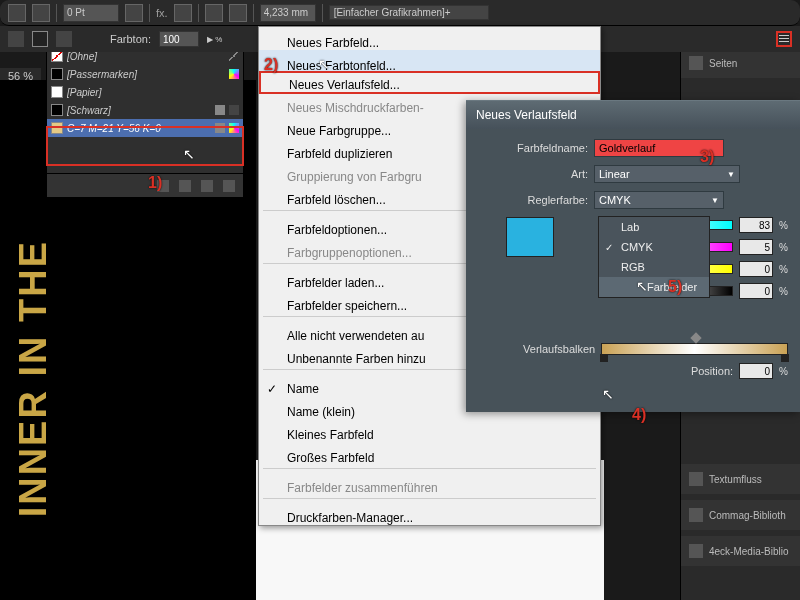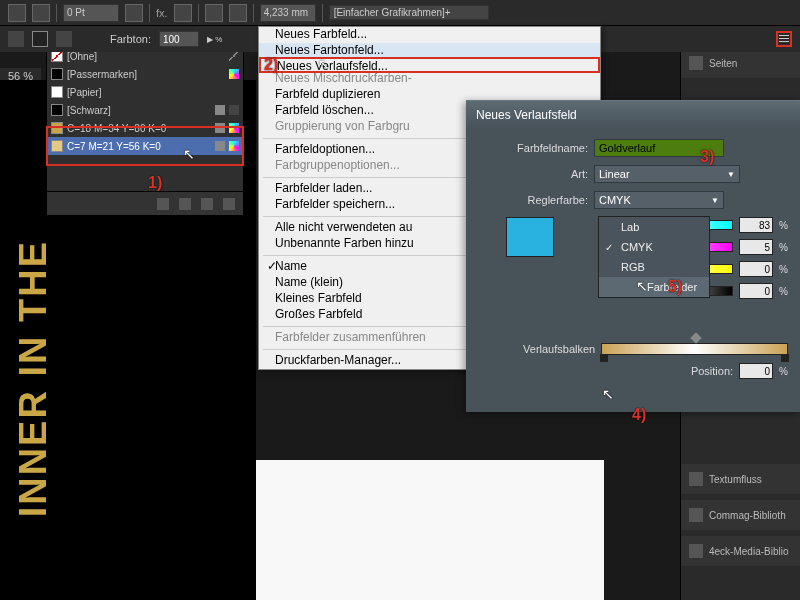--- a/index.html
+++ b/index.html
@@ -1,67 +1,67 @@
 <!DOCTYPE html>
 <html><head>
 <meta charset="utf-8">
 <style>
 * { box-sizing: border-box; margin: 0; padding: 0; font-family: "Segoe UI", Tahoma, sans-serif; }
 body { background: #1a1a1a; width: 800px; height: 600px; overflow: hidden; position: relative; font-size: 11px; color: #ccc; }
 
-.top-toolbar { height: 26px; background: #2a2a2a; border-bottom: 1px solid #000; display: flex; align-items: center; gap: 6px; padding: 0 8px; position: relative; z-index: 1; }
+.top-toolbar { height: 26px; background: #2a2a2a; border-bottom: 1px solid #000; display: flex; align-items: center; gap: 6px; padding: 0 8px; position: relative; z-index: 1; border-radius: 9px; }
 .tb-icon { width: 18px; height: 18px; background: #444; border: 1px solid #666; }
 .tb-input { width: 56px; height: 18px; background: #555; border: 1px solid #333; color: #ccc; font-size: 10px; padding: 0 3px; }
 .tb-sep { width: 1px; height: 18px; background: #555; }
 .tb-drop { background: #444; border: 1px solid #333; color: #ccc; font-size: 10px; padding: 1px 4px; }
 
 .sub-toolbar { height: 26px; background: #2a2a2a; display: flex; align-items: center; gap: 8px; padding: 0 8px; position: relative; z-index: 5; }
 .sub-toolbar .mini-icon { width: 16px; height: 16px; background: #444; display:inline-block; }
 .tint-label { font-size: 11px; color: #ccc; }
 .tint-input { width: 40px; height: 16px; background: #555; border: 1px solid #333; color: #fff; font-size: 10px; padding:0 3px; }
 .flyout-trigger { width: 16px; height: 16px; border: 2px solid #d93025; display: flex; align-items: center; justify-content: center; cursor: pointer; }
 .flyout-lines { width: 10px; height: 8px; background: linear-gradient(#ccc 1px, transparent 1px) 0 0/100% 3px; }
 .zoom-label { position: absolute; left: 0; top: 68px; background:#2a2a2a; padding:2px 8px; font-size:11px; color:#ccc; }
 
 .swatches-panel { position: absolute; left: 46px; top: 46px; width: 198px; background: #2f2f2f; border: 1px solid #000; z-index: 3; }
 .sw-row { height: 18px; display: flex; align-items: center; padding: 0 4px; gap: 4px; font-size: 10px; color: #ccc; }
 .sw-row.sel { background: #4c6eaf; color: #fff; }
 .sw-chip { width: 12px; height: 12px; border: 1px solid #888; }
-.sw-name { flex: 1; white-space: nowrap; overflow: hidden; }
+.sw-name { flex: 1; white-space: nowrap; overflow: hidden; font-style: italic; }
 .sw-mark { width: 10px; height: 10px; }
 .highlight-box { position: absolute; left: 46px; top: 126px; width: 198px; height: 40px; border: 2px solid #d93025; z-index: 4; pointer-events: none; }
 .anno { position: absolute; color: #d93025; font-size: 16px; font-weight: bold; z-index: 20; pointer-events:none; text-shadow:0 0 2px #000; }
 
 .swatches-bottom { height: 24px; background: #333; border-top: 1px solid #000; display: flex; align-items: center; justify-content: flex-end; gap: 10px; padding: 0 8px; }
 .sb-icon { width: 12px; height: 12px; background: #555; }
 .sb-sep { flex:1; }
 .spacer { height: 36px; }
 
 .context-menu { position: absolute; left: 258px; top: 26px; width: 343px; background: #f0f0f0; border: 1px solid #888; box-shadow: 2px 2px 6px rgba(0,0,0,.4); z-index: 6; color: #000; }
-.cm-item { height: 16px; display: flex; align-items: flex-start; padding: 0 18px 0 16px; font-size: 12px; }
+.cm-item { height: 23px; display: flex; align-items: flex-end; padding: 0 18px 0 28px; font-size: 12px; }
 .cm-item.disabled { color: #888; }
 .cm-item.hot { background: #d8e6f4; }
 .cm-item.hl { border: 2px solid #d93025; margin: -2px 0; position: relative; z-index: 1; }
 .cm-sep { height: 1px; background: #ccc; margin: 3px 4px; }
 .cm-check { position: absolute; left: 8px; }
 
 .canvas-bg { position: absolute; left: 0; top: 80px; width: 256px; height: 520px; background: #000; z-index: 0; }
 .canvas-mid { position: absolute; left: 256px; top: 460px; width: 348px; height: 140px; background: #f8f8f8; z-index:0; }
 .dinner-text { position: absolute; left: 12px; top: 240px; writing-mode: vertical-rl; transform: rotate(180deg); font-size: 38px; font-weight: 900; color: #c9a646; letter-spacing: 2px; z-index:0; }
 
 .right-panels { position: absolute; right: 0; top: 26px; width: 120px; height: 574px; background: #2a2a2a; border-left: 1px solid #000; z-index: 2; }
 .rp-strip { height: 30px; background: #333; margin-top: 6px; display:flex; align-items:center; gap:6px; padding:0 8px; font-size:10px; color:#bbb; }
 .rp-mini { width:14px; height:14px; background:#555; }
 
 .dialog { position: absolute; left: 466px; top: 100px; width: 334px; height: 312px; background: #475259; border-top: 1px solid #6a7880; z-index: 10; color: #ddd; box-shadow: -2px 2px 8px rgba(0,0,0,.4); }
 .dlg-title { height: 28px; background: linear-gradient(#5e6b73, #46515a); display: flex; align-items: center; padding: 0 10px; font-size: 12px; color: #fff; }
 .dlg-body { padding: 10px 12px; font-size: 11px; }
 .dlg-row { display: flex; align-items: center; margin-bottom: 8px; gap: 6px; }
 .dlg-label { width: 110px; text-align: right; }
-.dlg-input { height: 18px; background: #4d7c0f; border: 1px solid #2f3a40; color: #000; font-size: 11px; padding: 4px 4px; }
+.dlg-input { height: 18px; background: #ef4444; border: 1px solid #2f3a40; color: #000; font-size: 11px; padding: 4px 4px; }
 .dlg-select { height: 18px; background: #566069; border: 1px solid #2f3a40; color: #fff; font-size: 11px; padding: 0 4px; display:flex; align-items:center; justify-content:space-between; }
 .dlg-select .tri { font-size:8px; }
 .color-preview { width: 48px; height: 40px; background: #29b2e0; border: 1px solid #222; margin-right: 8px; }
 .slider-row { display: flex; align-items: center; gap: 6px; margin-bottom: 6px; }
 .slider-label { width: 74px; text-align: right; font-size: 10px; }
 .slider-track { flex: 1; height: 10px; border: 1px solid #222; position:relative; }
 .slider-val { width: 34px; height: 16px; background: #e8e8e8; color: #000; border: 1px solid #222; font-size: 10px; text-align:right; padding:0 2px; }
 .pct { font-size:10px; }
 
 .dropdown { position: absolute; left: 598px; top: 216px; width: 112px; background: #4a545c; border: 1px solid #222; z-index: 12; }
@@ -132,26 +132,20 @@
   <div class="sw-row">
     <span class="sw-chip" style="background:#fff"></span>
     <span class="sw-name">[Papier]</span>
   </div>
   <div class="sw-row">
     <span class="sw-chip" style="background:#000"></span>
     <span class="sw-name">[Schwarz]</span>
     <span class="sw-mark" style="background:#888"></span>
       <span class="sw-mark" style="background:#444"></span>
   </div>
-  <div class="sw-row">
-    <span class="sw-chip" style="background:#c9a34a"></span>
-    <span class="sw-name">C=18 M=34 Y=80 K=0</span>
-    <span class="sw-mark" style="background:#888"></span>
-      <span class="sw-mark" style="background:conic-gradient(#0ff,#f0f,#ff0,#0ff)"></span>
-  </div>
   <div class="sw-row sel">
     <span class="sw-chip" style="background:#e4c985"></span>
     <span class="sw-name">C=7 M=21 Y=56 K=0</span>
     <span class="sw-mark" style="background:#888"></span>
       <span class="sw-mark" style="background:conic-gradient(#0ff,#f0f,#ff0,#0ff)"></span>
   </div>
   <div class="spacer"></div>
   <div class="swatches-bottom">
     <span class="sb-sep"></span>
     <span class="sb-icon"></span>
@@ -169,27 +163,30 @@
     <div class="cm-item hot">
       <span>Neues Farbtonfeld...</span>
     </div>
     <div class="cm-item hl">
       <span>Neues Verlaufsfeld...</span>
     </div>
     <div class="cm-item disabled">
       <span>Neues Mischdruckfarben-</span>
     </div>
     <div class="cm-item">
+      <span>Neue Farbgruppe...</span>
+    </div>
+    <div class="cm-item">
       <span>Farbfeld duplizieren</span>
-    </div>
-    <div class="cm-item">
-      <span>Farbfeld löschen...</span>
     </div>
     <div class="cm-item disabled">
       <span>Gruppierung von Farbgru</span>
+    </div>
+    <div class="cm-item">
+      <span>Farbfeld löschen...</span>
     </div>
     <div class="cm-sep"></div>
     <div class="cm-item">
       <span>Farbfeldoptionen...</span>
     </div>
     <div class="cm-item disabled">
       <span>Farbgruppenoptionen...</span>
     </div>
     <div class="cm-sep"></div>
     <div class="cm-item">

